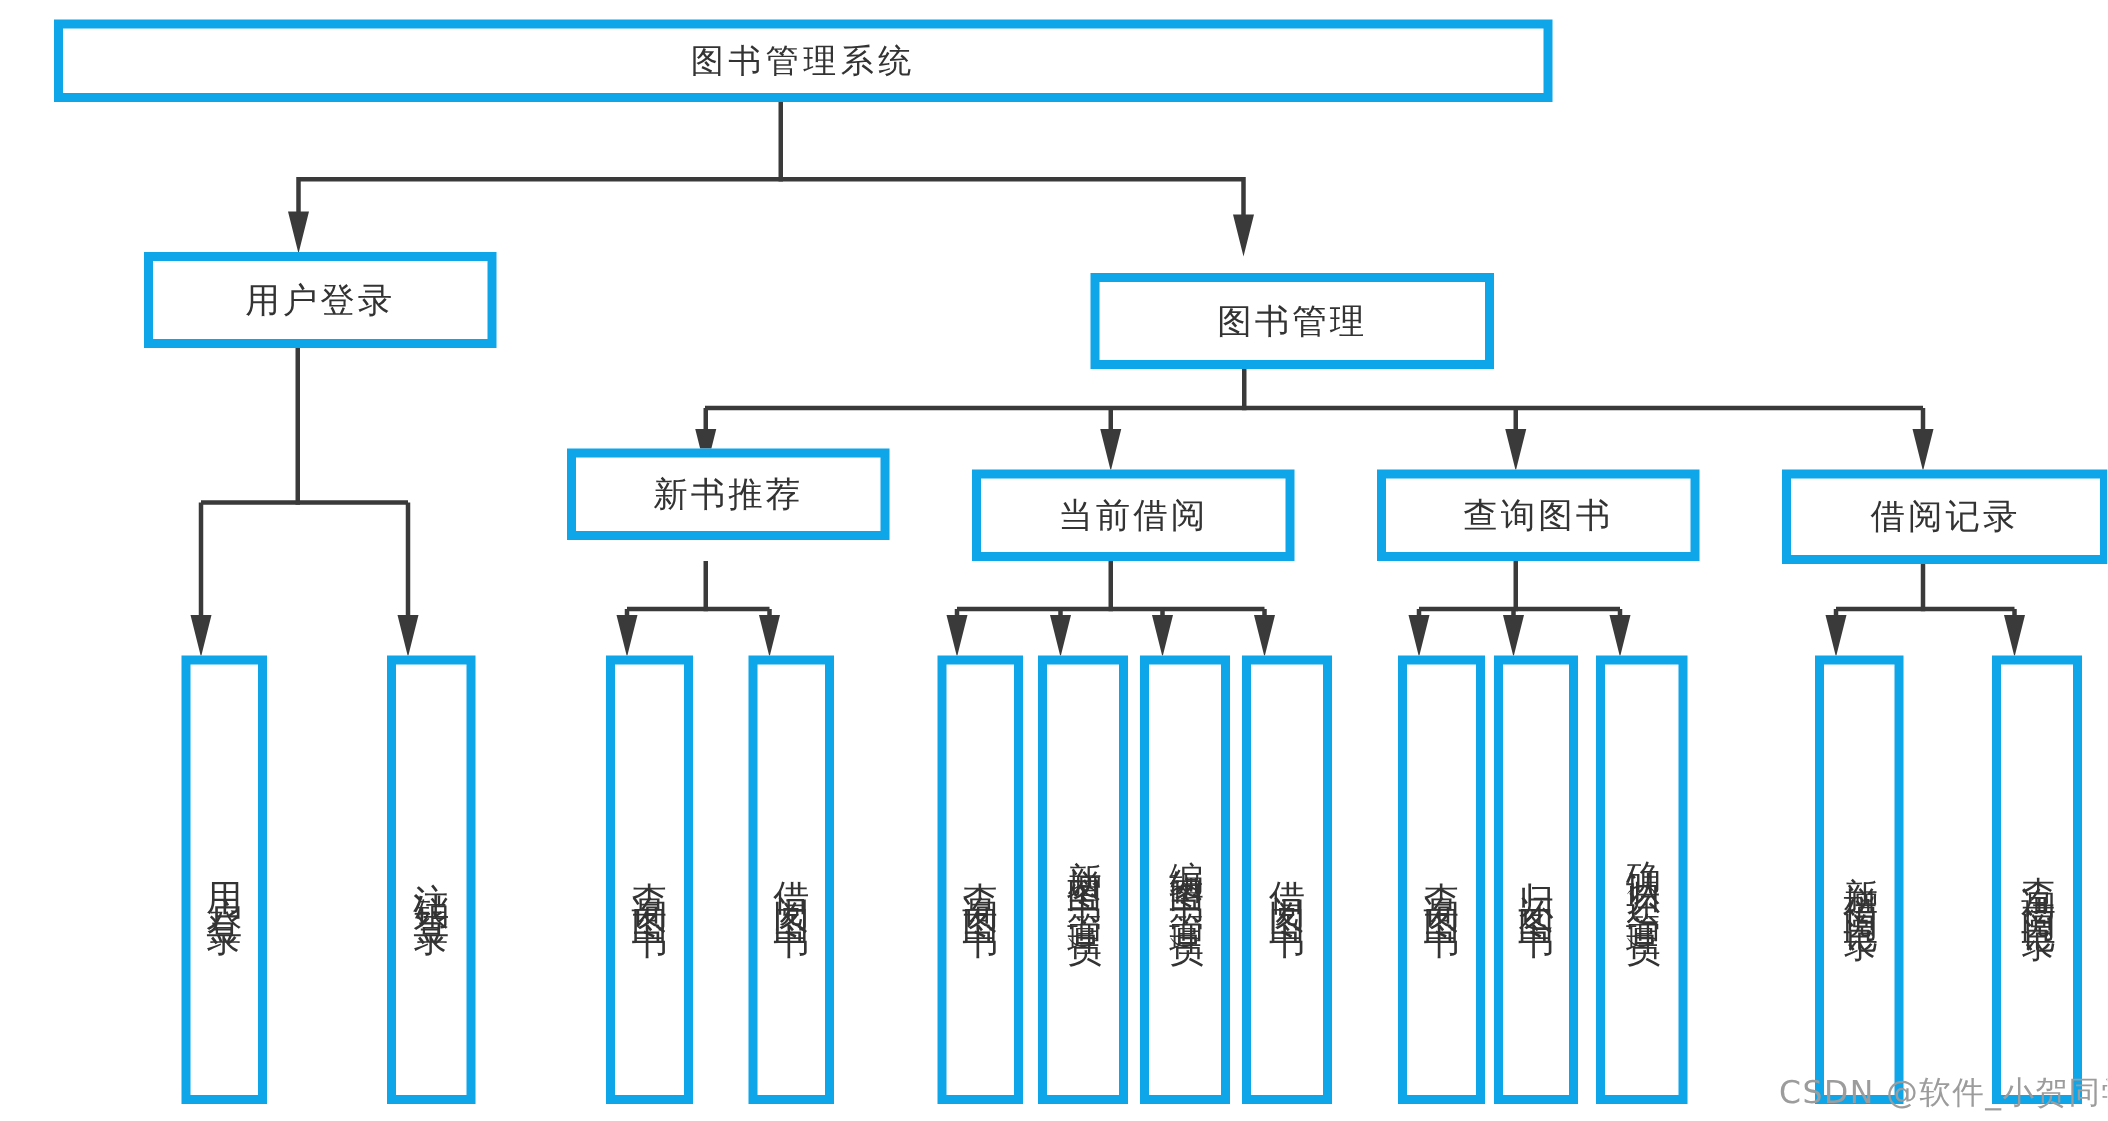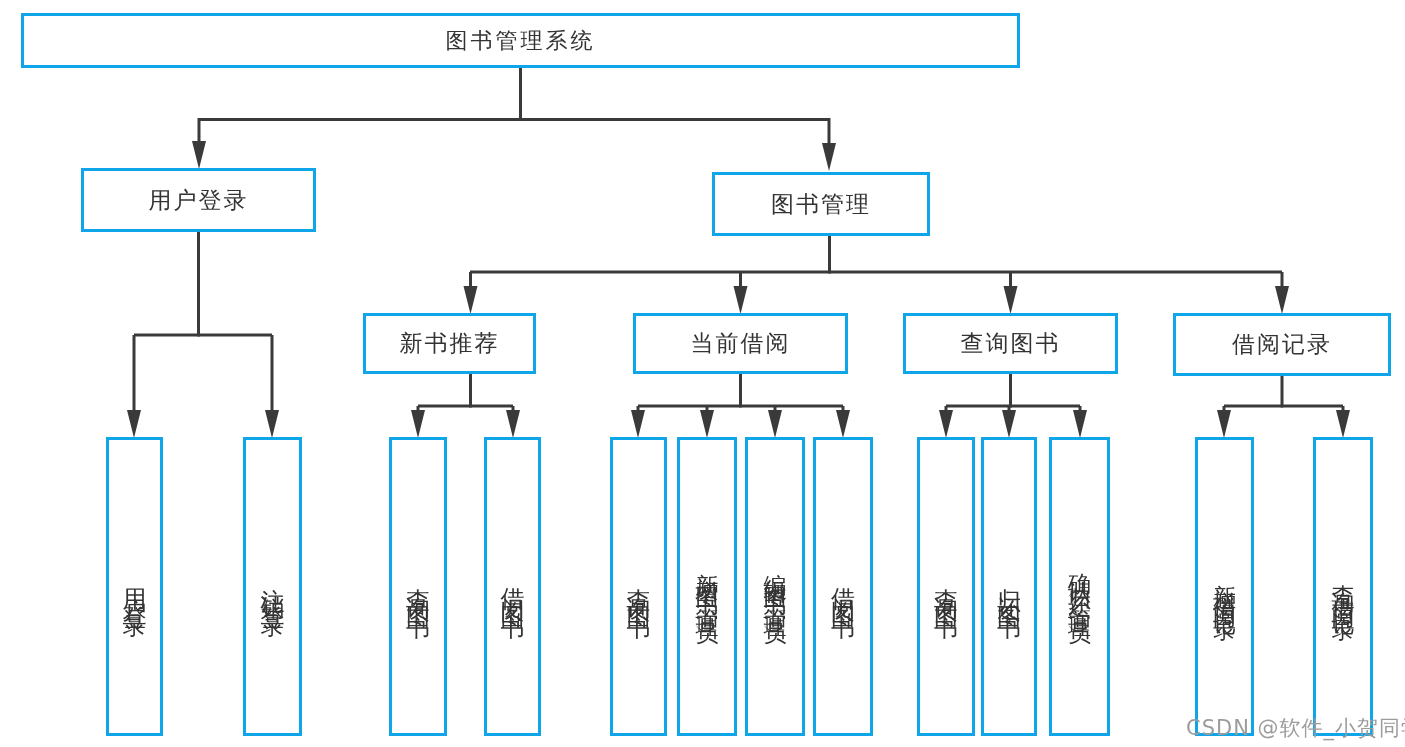--- a/index.html
+++ b/index.html
@@ -8,26 +8,27 @@
     width:1405px;height:747px;
     background:#ffffff;
     font-family:"DejaVu Sans","Liberation Sans",sans-serif;
     overflow:hidden;
   }
   .wires{position:absolute;left:0;top:0;z-index:1;}
   .box{
     position:absolute;
     box-sizing:border-box;
     background:#ffffff;
-    border:3px solid #0ea5e9;
+    border:6px solid #0ea5e9;
     color:#333333;
     display:flex;
     align-items:center;
     justify-content:center;
     z-index:2;
+    margin-left:15px;
   }
   .h{font-size:22px;letter-spacing:3px;white-space:nowrap;}
   .h2{font-size:23px;letter-spacing:2px;white-space:nowrap;}
   .v{
     writing-mode:vertical-rl;
     text-orientation:mixed;
     font-size:24px;
     letter-spacing:9px;
     line-height:1;
     padding:4px 0;
@@ -117,23 +118,23 @@
       <polygon points="1080,438 1073,410 1087,410"></polygon>
 
       <polygon points="1224,438 1217,410 1231,410"></polygon>
       <polygon points="1343,438 1336,410 1350,410"></polygon>
     </g>
   </svg>
 
   <div class="box h" style="left:21px;top:13px;width:999px;height:55px;">图书管理系统</div>
 
   <div class="box h2" style="left:81px;top:168px;width:235px;height:64px;">用户登录</div>
-  <div class="box h2" style="left:712px;top:172px;width:218px;height:64px;">图书管理</div>
+  <div class="box h2" style="left:712px;top:182px;width:269px;height:64px;">图书管理</div>
 
-  <div class="box h2" style="left:363px;top:313px;width:173px;height:61px;">新书推荐</div>
+  <div class="box h2" style="left:363px;top:299px;width:215px;height:61px;">新书推荐</div>
   <div class="box h2" style="left:633px;top:313px;width:215px;height:61px;">当前借阅</div>
   <div class="box h2" style="left:903px;top:313px;width:215px;height:61px;">查询图书</div>
   <div class="box h2" style="left:1173px;top:313px;width:218px;height:63px;font-family:Liberation Serif, serif;">借阅记录</div>
 
   <div class="box v" style="left:106px;top:437px;width:57px;height:299px;">用户登录</div>
   <div class="box v" style="left:243px;top:437px;width:59px;height:299px;">注销登录</div>
 
   <div class="box v" style="left:389px;top:437px;width:58px;height:299px;">查询图书</div>
   <div class="box v" style="left:484px;top:437px;width:57px;height:299px;">借阅图书</div>
 

